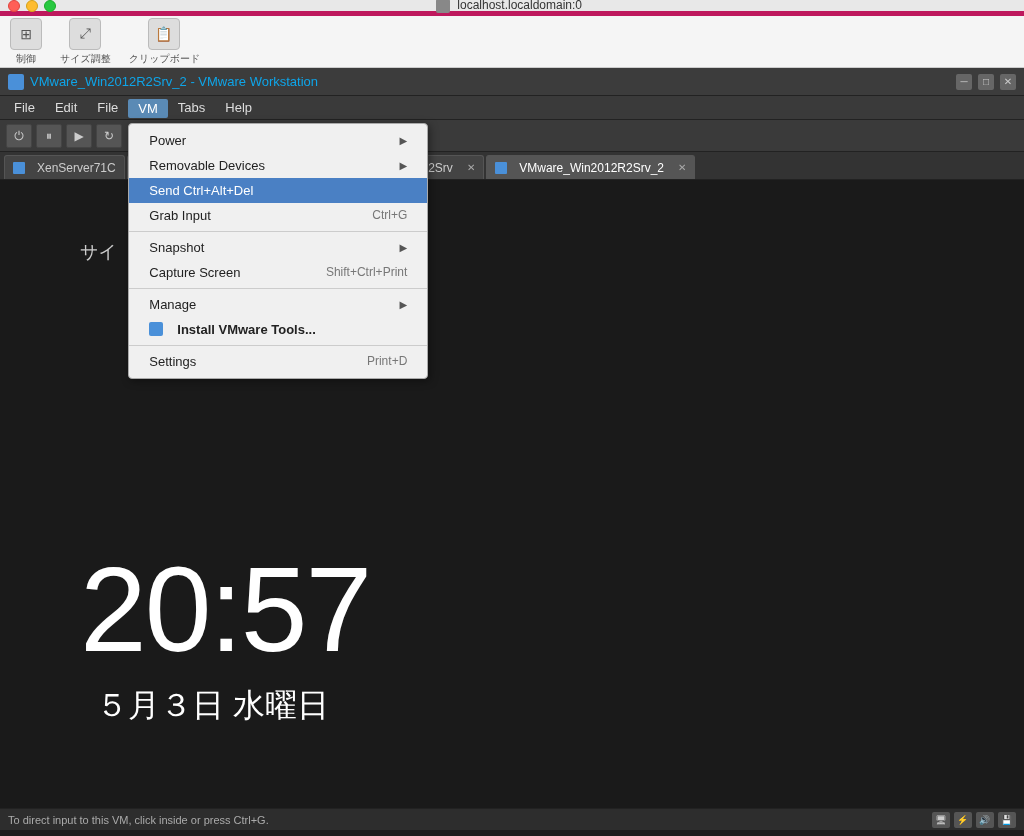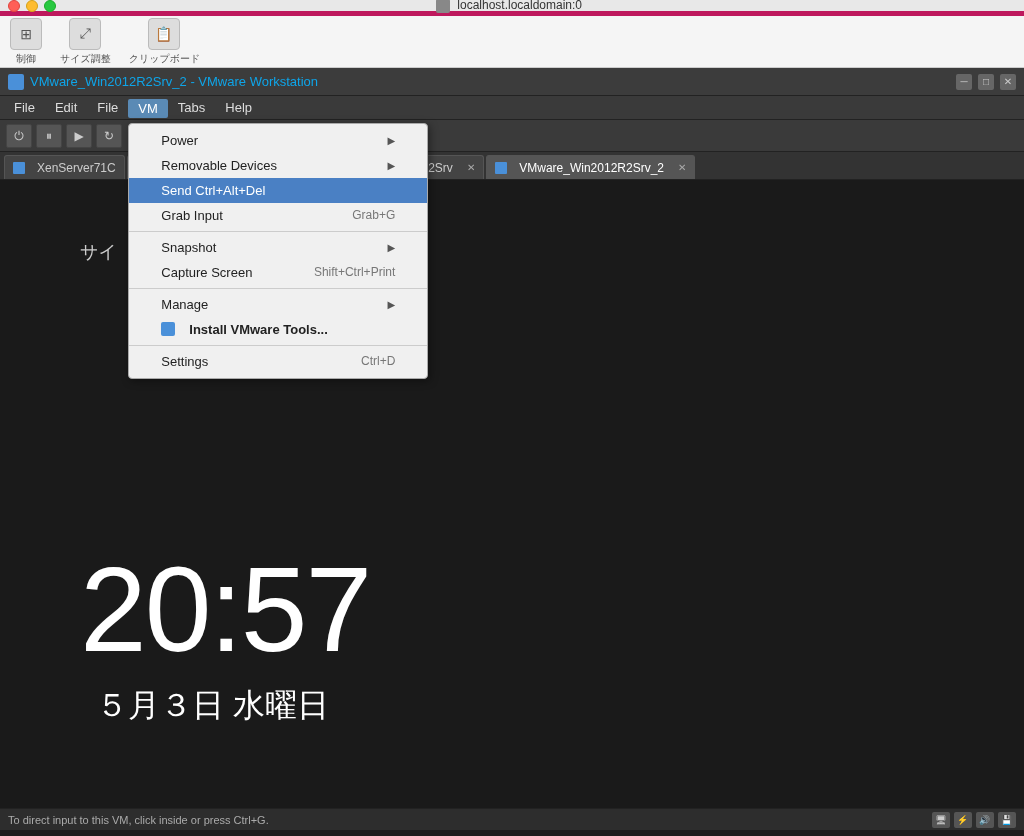--- a/index.html
+++ b/index.html
@@ -266,21 +266,21 @@
       left: 0;
       background: #f0f0f0;
       border: 1px solid #aaa;
       border-radius: 4px;
       box-shadow: 2px 2px 8px rgba(0,0,0,0.4);
       min-width: 300px;
       z-index: 1000;
       padding: 4px 0;
     }
     .dropdown-item {
-      padding: 5px 32px;
+      padding: 5px 20px;
       font-size: 13px;
       color: #222;
       cursor: pointer;
       display: flex;
       align-items: center;
       justify-content: space-between;
       text-align: right;
     }
     .dropdown-item:hover, .dropdown-item.highlighted {
       background: #4a80c4;
@@ -370,21 +370,21 @@
         </div>
         <div class="dropdown-item">
           <span>Removable Devices</span>
           <span class="arrow">▶</span>
         </div>
         <div class="dropdown-item highlighted">
           <span>Send Ctrl+Alt+Del</span>
         </div>
         <div class="dropdown-item">
           <span>Grab Input</span>
-          <span class="shortcut">Grab+G</span>
+          <span class="shortcut">Ctrl+G</span>
         </div>
         <div class="dropdown-separator"></div>
         <div class="dropdown-item">
           <span>Snapshot</span>
           <span class="arrow">▶</span>
         </div>
         <div class="dropdown-item">
           <span>Capture Screen</span>
           <span class="shortcut">Shift+Ctrl+Print</span>
         </div>
@@ -395,21 +395,21 @@
         </div>
         <div class="dropdown-item">
           <span class="dropdown-item-with-icon">
             <span class="menu-vm-icon"></span>
             <span>Install VMware Tools...</span>
           </span>
         </div>
         <div class="dropdown-separator"></div>
         <div class="dropdown-item">
           <span>Settings</span>
-          <span class="shortcut">Ctrl+D</span>
+          <span class="shortcut">Print+D</span>
         </div>
       </div>
     </div>
     <span class="menu-item">Tabs</span>
     <span class="menu-item">Help</span>
   </div>
 
   <div id="vmware-toolbar">
     <div class="vmw-tool-btn">⏻</div>
     <div class="vmw-tool-btn">⏸</div>

